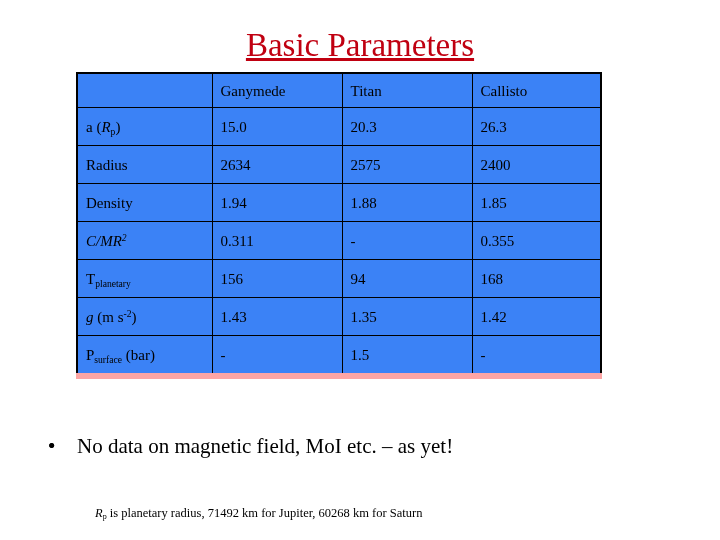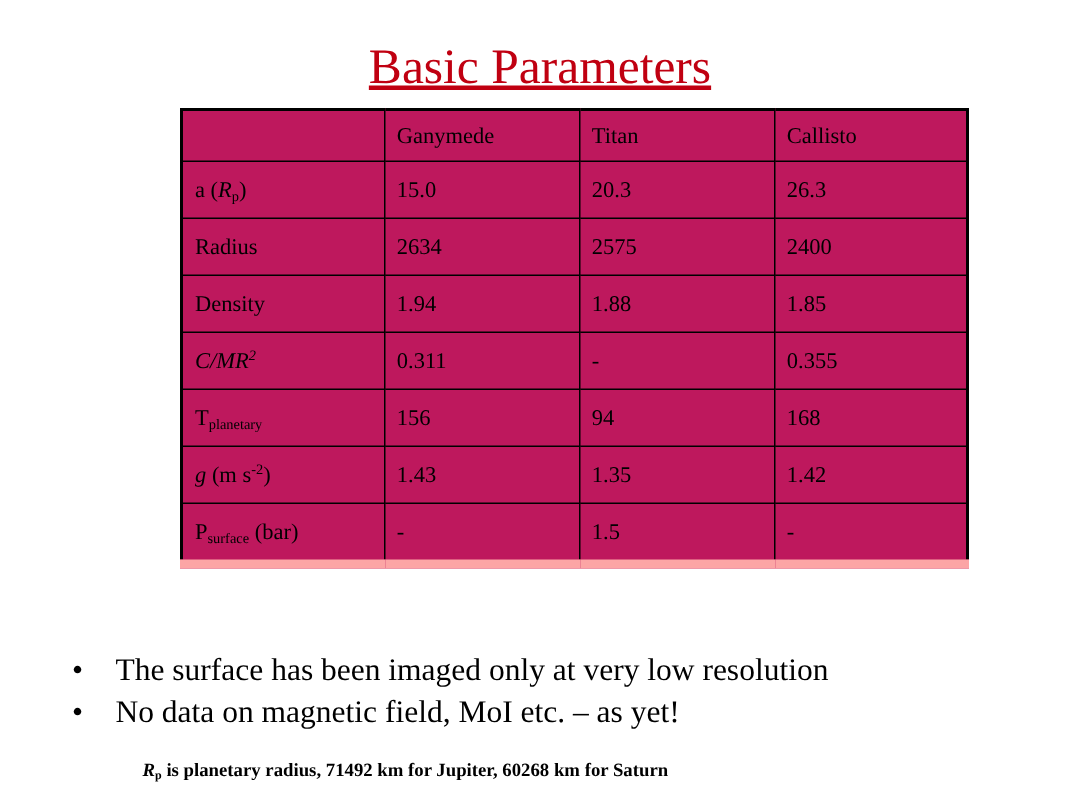--- a/index.html
+++ b/index.html
@@ -32,22 +32,21 @@
   }
 
   
   #params-table {
     position: absolute;
     left: 76px;
     top: 72px;
     width: 524px;
     border-collapse: collapse;
     table-layout: fixed;
-    background: #be185d;
-    margin-left: 44px;
+    background: #3b82f6;
   }
   #params-table col.c0 { width: 135px; }
   #params-table col.c1 { width: 130px; }
   #params-table col.c2 { width: 130px; }
   #params-table col.c3 { width: 129px; }
 
   #params-table th,
   #params-table td {
     border: 1px solid #000000;
     padding: 0 0 0 8px;
@@ -99,21 +98,21 @@
     line-height: 28px;
   }
 
   
   #footnote {
     position: absolute;
     left: 95px;
     top: 505px;
     font-size: 12.5px;
     line-height: 16px;
-    font-weight: bold;
+    font-weight: normal;
     white-space: nowrap;
   }
 </style>
 </head>
 <body>
 
 <div id="slide-title">Basic Parameters</div>
 
 <table id="params-table">
   <colgroup>
@@ -190,21 +189,21 @@
       </td>
       <td>-</td>
       <td>1.5</td>
       <td>-</td>
     </tr>
   </tbody>
 </table>
 
 <ul id="bullet-list">
   <li>
-    <span class="bullet-dot">•</span><span>The surface has been imaged only at very low resolution</span>
+    <span class="bullet-dot">•</span>
   </li>
   <li>
     <span class="bullet-dot">•</span><span>No data on magnetic field, MoI etc. – as yet!</span>
   </li>
 </ul>
 
 <div id="footnote">
   <span class="it">R</span><sub>p</sub><span> is planetary radius, 71492 km for Jupiter, 60268 km for Saturn</span>
 </div>
 

